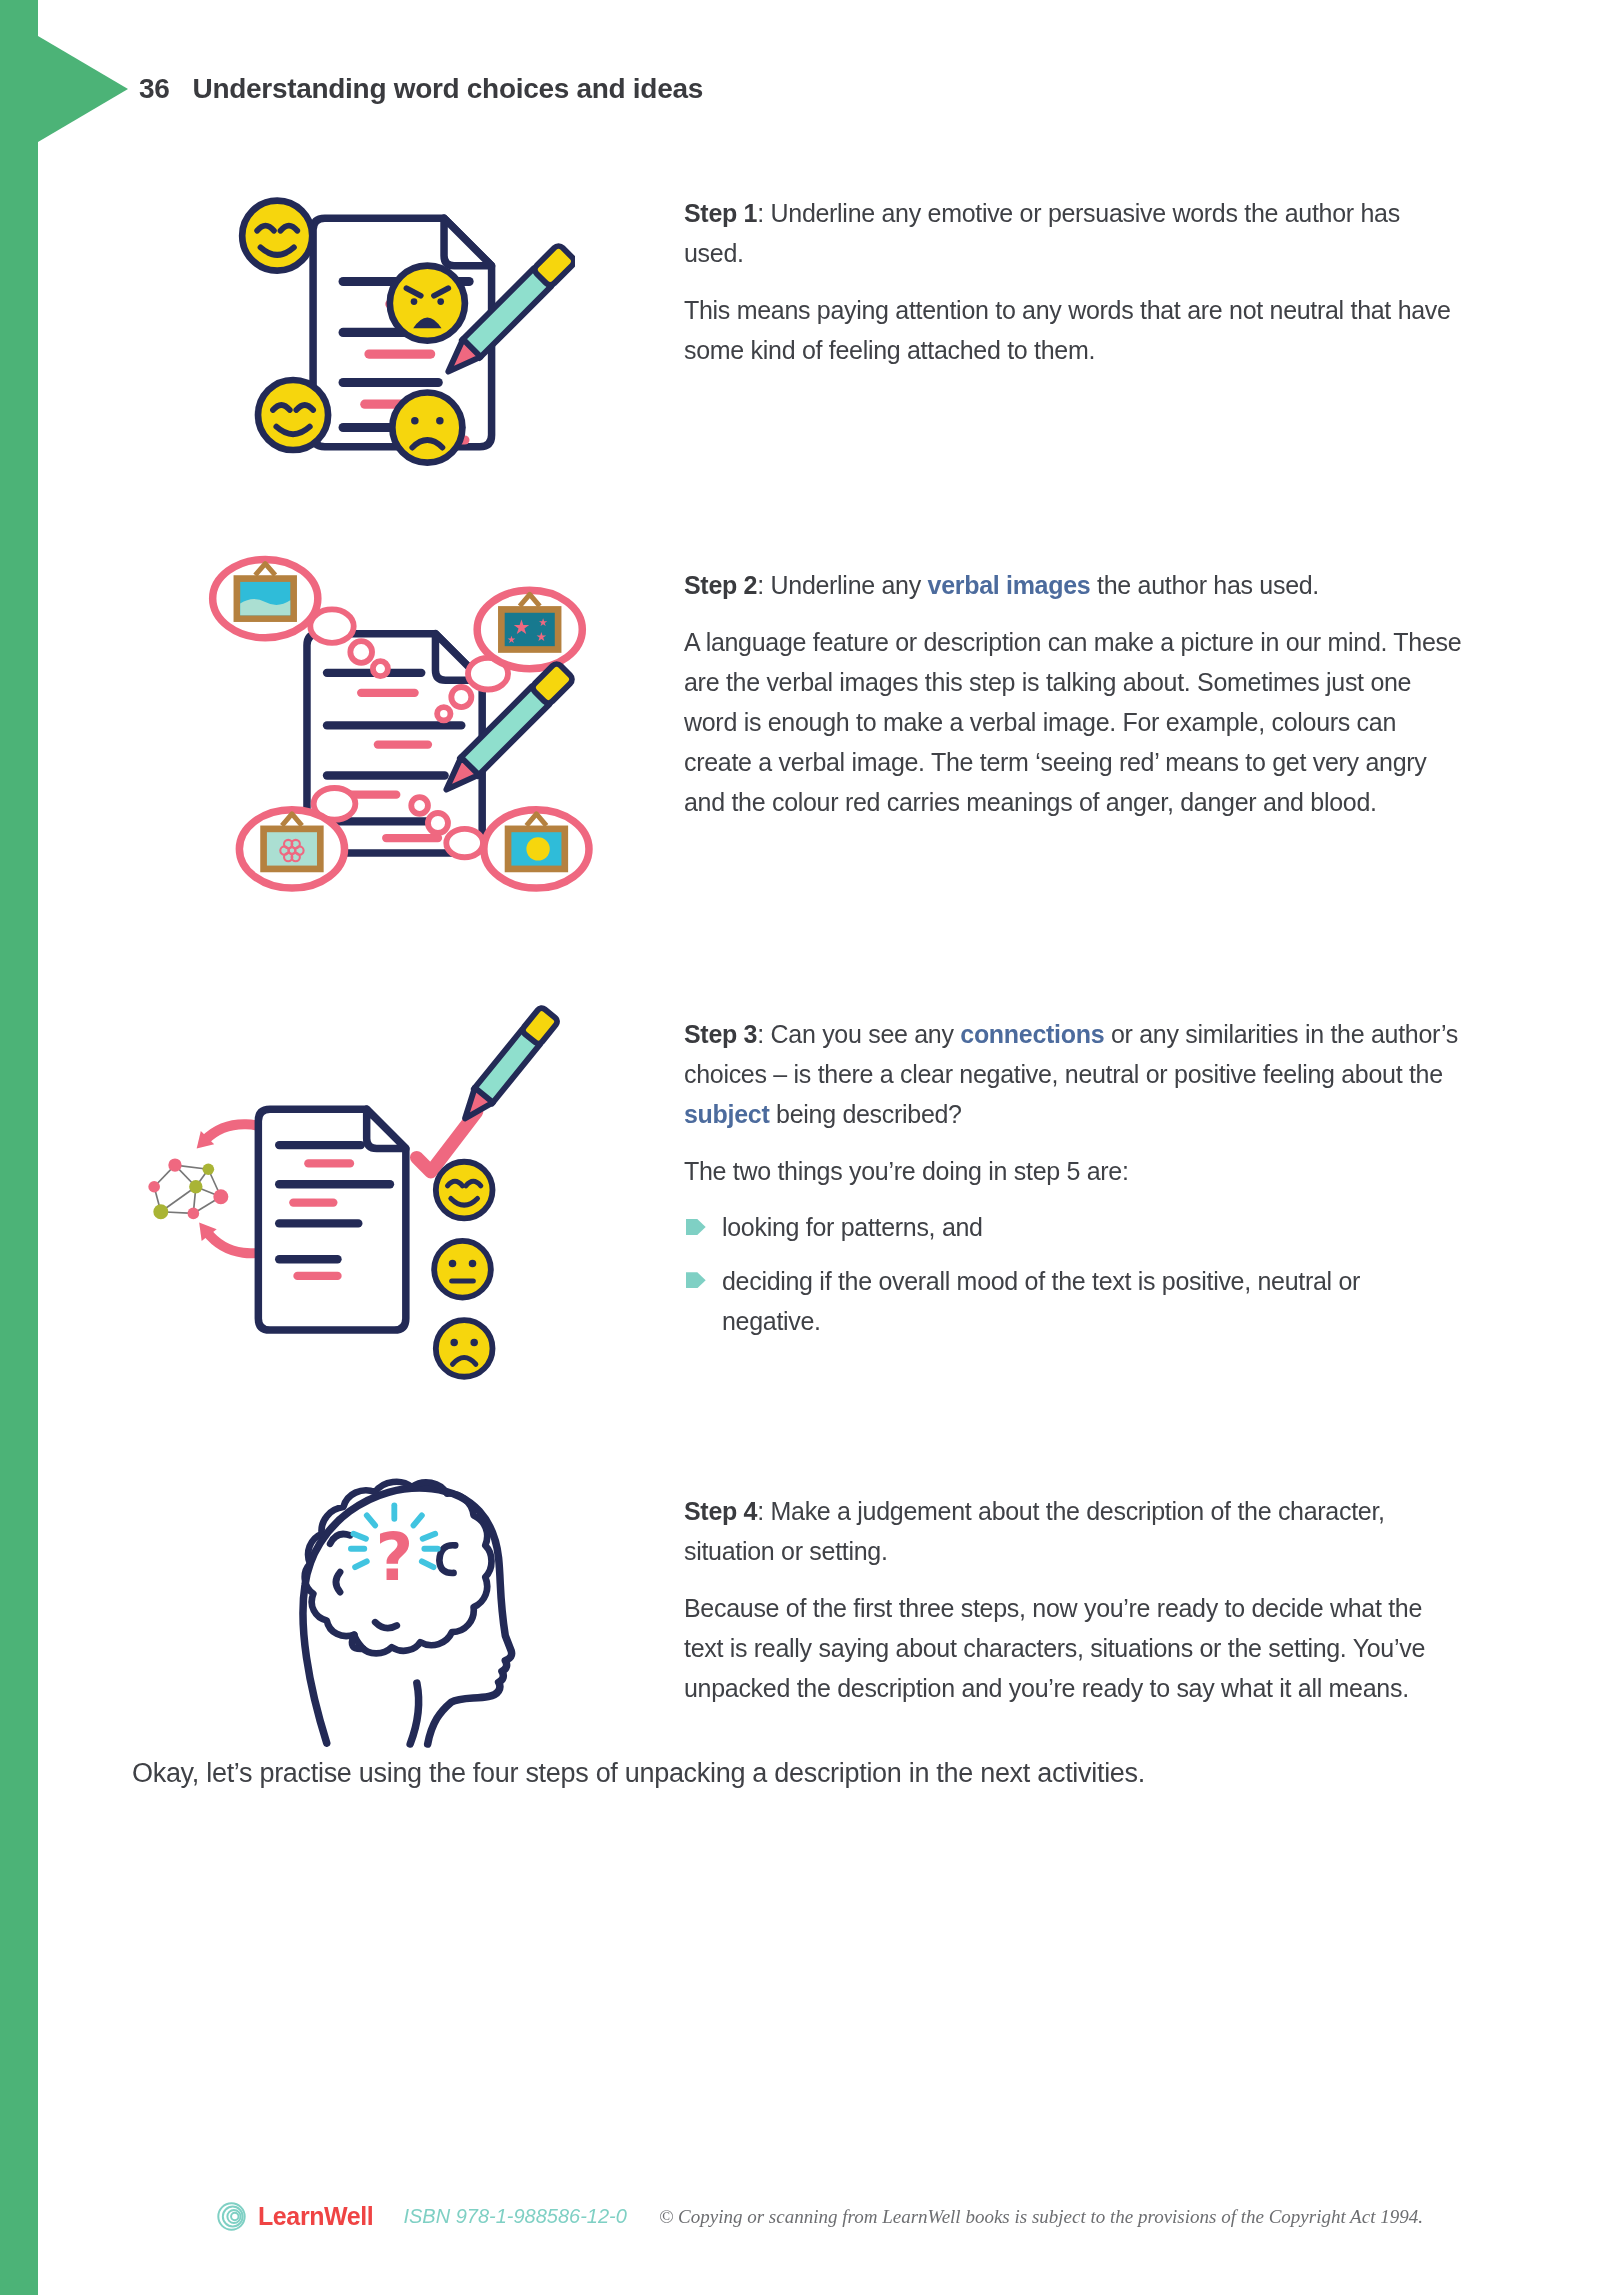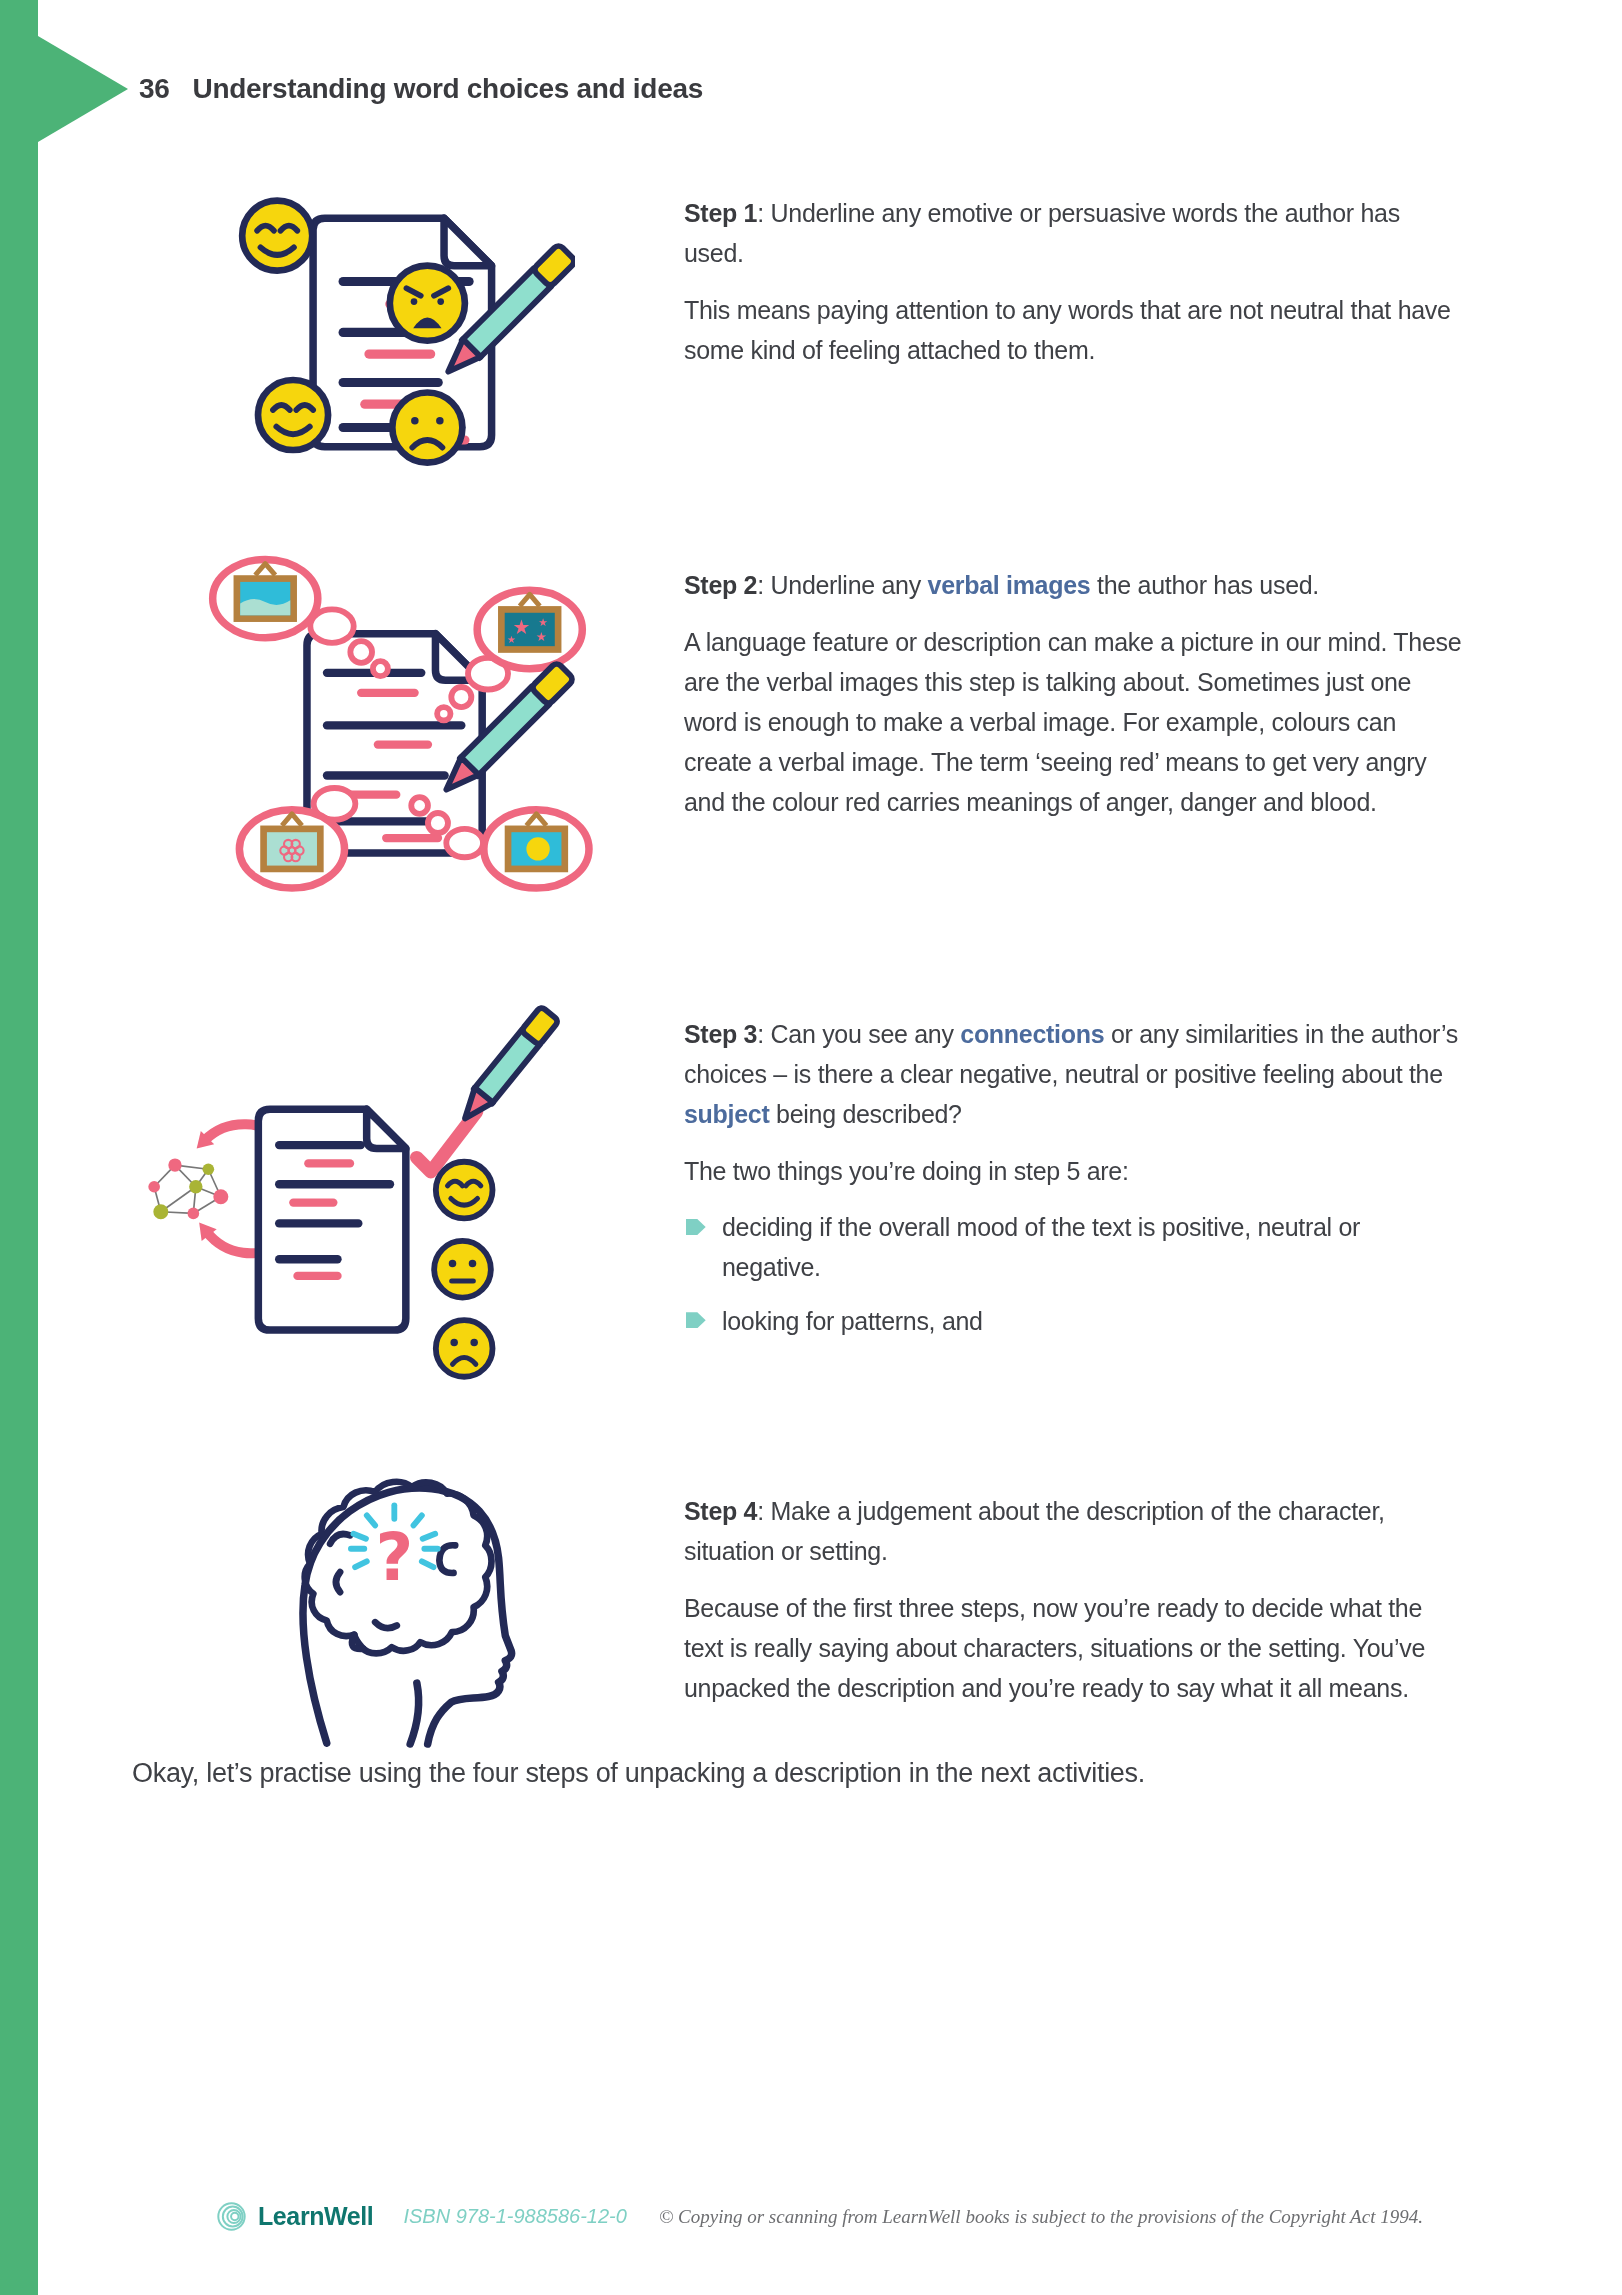--- a/index.html
+++ b/index.html
@@ -18,21 +18,21 @@
   .kw{font-weight:bold;color:#4c6b9d;}
   ul.bullets{list-style:none;margin:3.3px 0 0 0;padding:0;}
   ul.bullets li{position:relative;padding-left:38px;margin-bottom:13.3px;}
   .bullet-ico{position:absolute;left:1.7px;top:11.7px;width:20px;height:16px;background:#7fd0c4;
         -webkit-clip-path:polygon(0 0,58% 0,100% 50%,58% 100%,0 100%);
         clip-path:polygon(0 0,58% 0,100% 50%,58% 100%,0 100%);}
   .illus{position:absolute;}
   .closing{position:absolute;left:132px;top:1758px;width:1401px;font-size:27px;
         letter-spacing:-0.3px;color:#3f4146;}
   .footer{position:absolute;left:215px;top:2200px;display:flex;align-items:center;}
-  .brand{font-size:25px;font-weight:bold;color:#0f766e;margin-left:10px;letter-spacing:-0.4px;}
+  .brand{font-size:25px;font-weight:bold;color:#ef4444;margin-left:10px;letter-spacing:-0.4px;}
   .isbn{font-size:20px;font-style:italic;color:#7fd0c4;margin-left:30px;}
   .copy{font-size:19px;font-style:italic;color:#6d6e71;margin-left:32px;font-family:Liberation Serif, serif;}
 </style>
 </head>
 <body>
 
 <div class="page">
 
   <div class="sidebar"></div>
   <div class="corner-arrow"></div>
@@ -284,22 +284,22 @@
 
   <div class="step-text" style="top:565px">
     <p><span class="lbl">Step 2</span><span>: Underline any </span><span class="kw">verbal images</span><span> the author has used.</span></p>
     <p>A language feature or description can make a picture in our mind. These are the verbal images this step is talking about. Sometimes just one word is enough to make a verbal image. For example, colours can create a verbal image. The term ‘seeing red’ means to get very angry and the colour red carries meanings of anger, danger and blood.</p>
   </div>
 
   <div class="step-text" style="top:1014px">
     <p><span class="lbl">Step 3</span><span>: Can you see any </span><span class="kw">connections</span><span> or any similarities in the author’s choices – is there a clear negative, neutral or positive feeling about the </span><span class="kw">subject</span><span> being described?</span></p>
     <p>The two things you’re doing in step 5 are:</p>
     <ul class="bullets">
+      <li><span class="bullet-ico"></span><span>looking for patterns, and</span></li>
       <li><span class="bullet-ico"></span><span>deciding if the overall mood of the text is positive, neutral or negative.</span></li>
-      <li><span class="bullet-ico"></span><span>looking for patterns, and</span></li>
     </ul>
   </div>
 
   <div class="step-text" style="top:1491px">
     <p><span class="lbl">Step 4</span><span>: Make a judgement about the description of the character, situation or setting.</span></p>
     <p>Because of the first three steps, now you’re ready to decide what the text is really saying about characters, situations or the setting. You’ve unpacked the description and you’re ready to say what it all means.</p>
   </div>
 
   <div class="closing">Okay, let’s practise using the four steps of unpacking a description in the next activities.</div>
 

